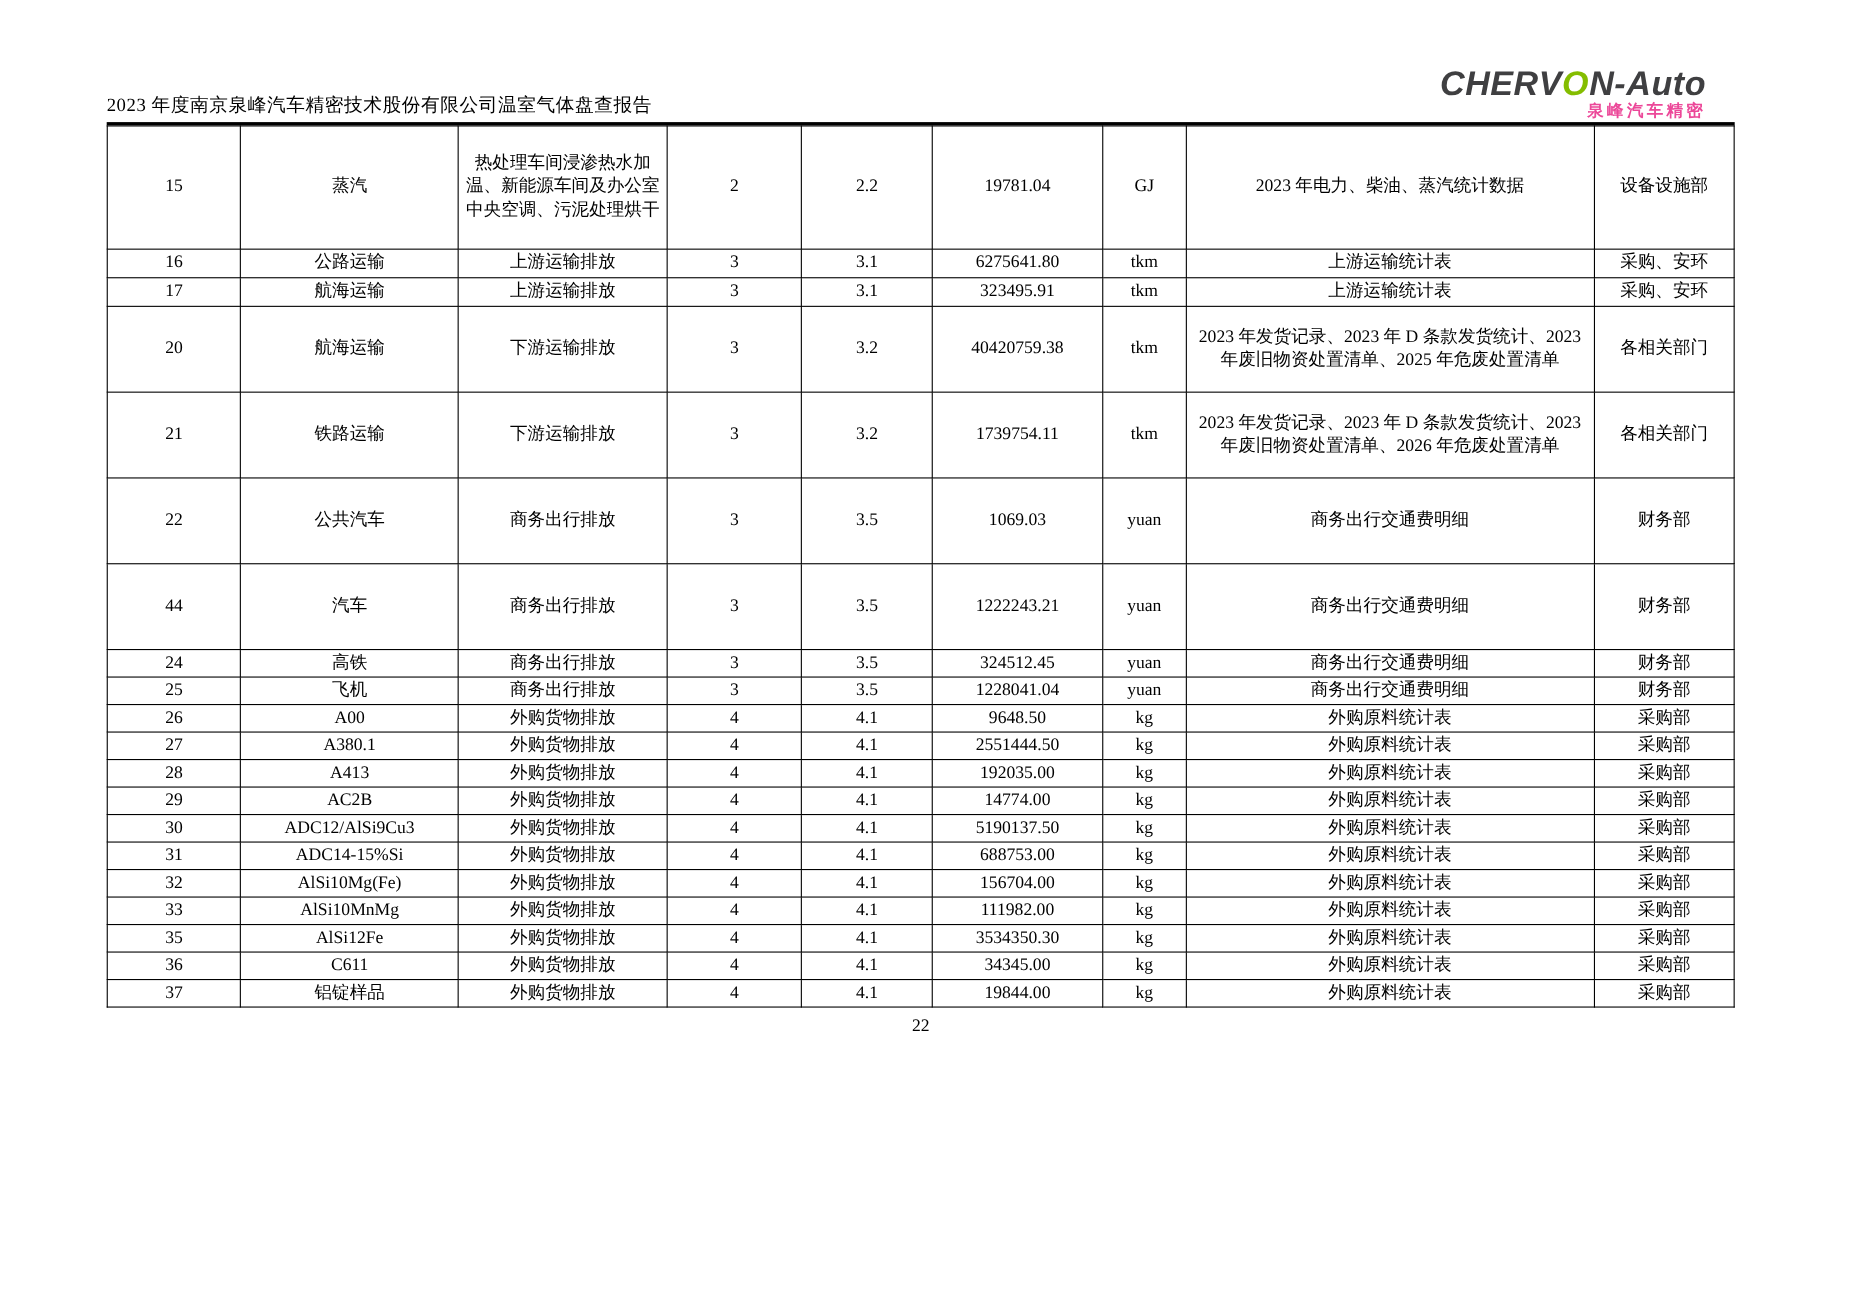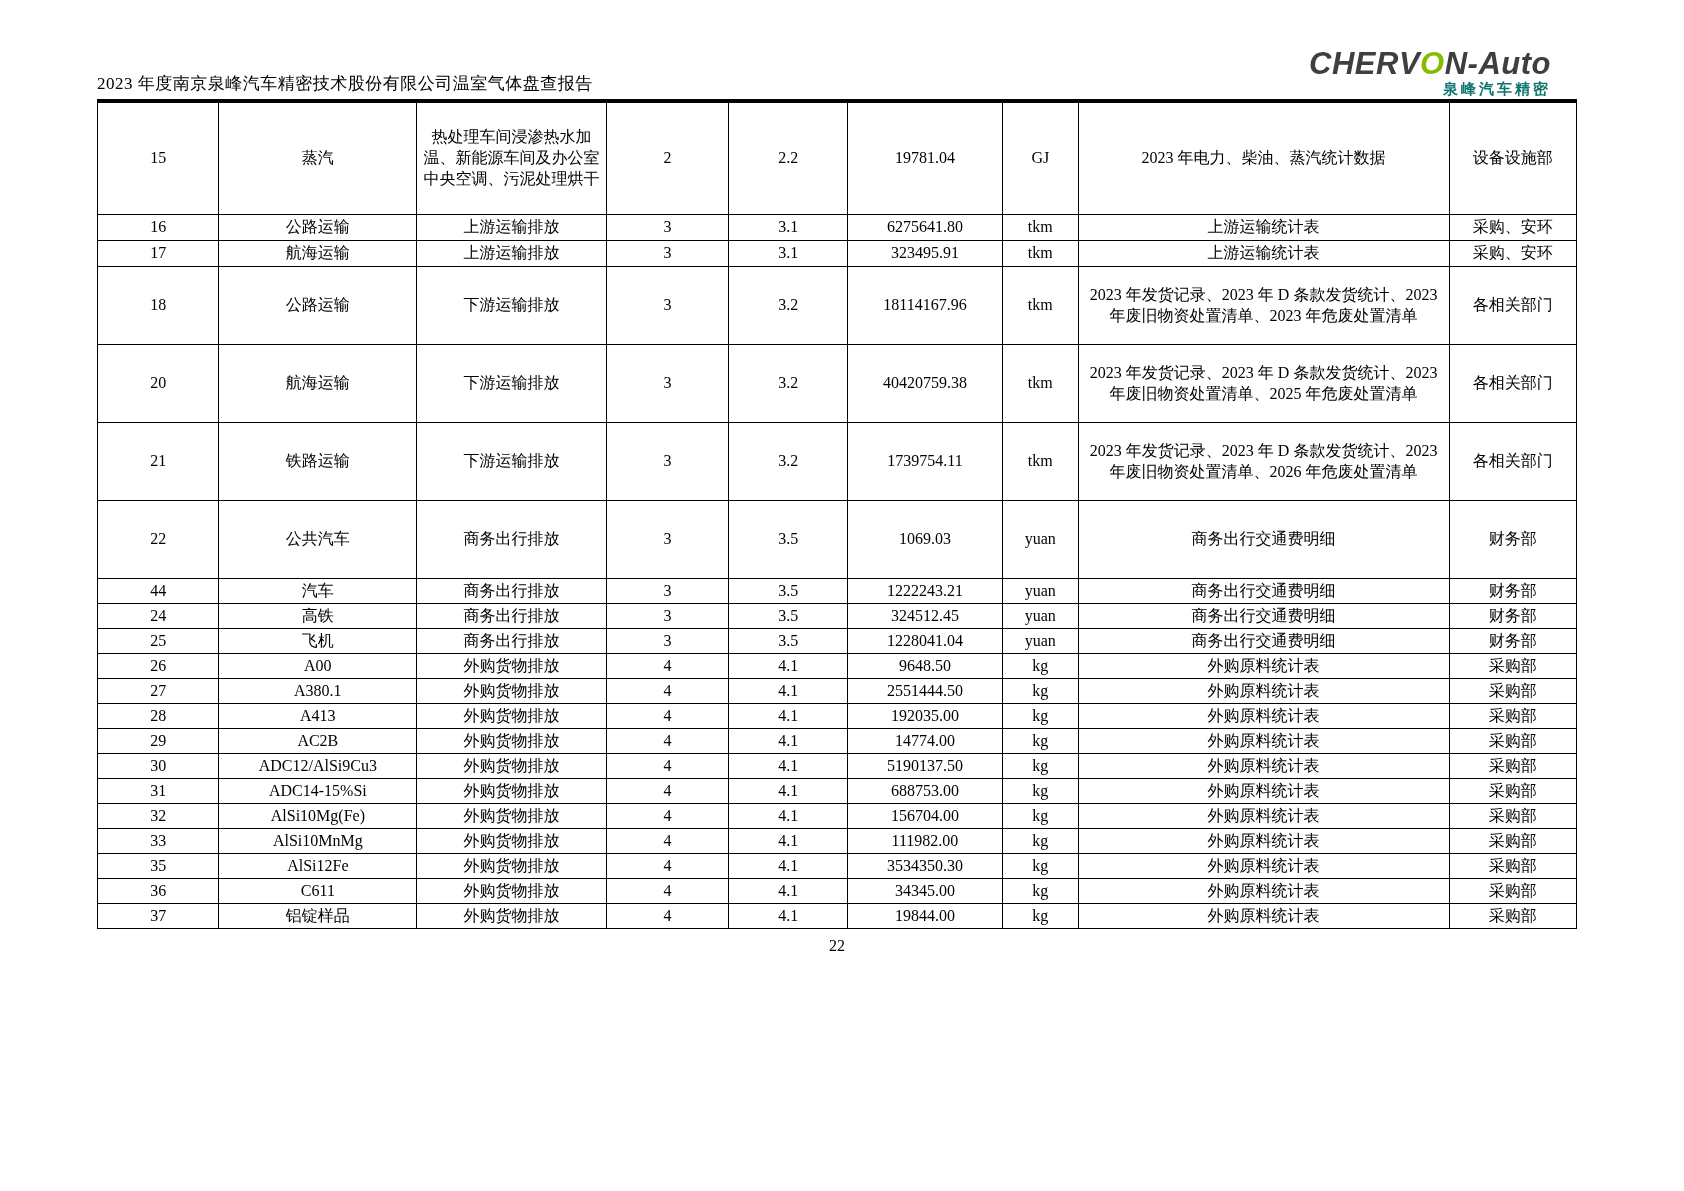--- a/index.html
+++ b/index.html
@@ -5,21 +5,21 @@
   * { margin:0; padding:0; box-sizing:border-box; }
   html,body { background:#ffffff; }
   body {
     width:1684px; height:1191px;
     font-family:"Liberation Serif","DejaVu Serif",serif;
     color:#000;
     overflow:hidden;
   }
   .page {
     width:1684px; height:960px;
-    padding:4px 107px 0 97px;
+    padding:16px 107px 0 97px;
     position:relative;
     background:#ffffff;
   }
   .header {
     display:flex;
     justify-content:space-between;
     align-items:flex-end;
     padding-top:44px;
     padding-bottom:3px;
     border-bottom:3px solid #000;
@@ -77,21 +77,21 @@
 </style>
 </head>
 <body>
 
 <div class="page">
 
   <div class="header">
     <div class="title">2023 年度南京泉峰汽车精密技术股份有限公司温室气体盘查报告</div>
     <div class="logo">
       <div class="wordmark" style="color: rgb(63, 63, 65);"><span>CHERV</span><span class="o-green" style="color: rgb(132, 189, 0);">O</span><span>N-Auto</span></div>
-      <div class="logo-sub" style="color: #0f766e;">泉峰汽车精密</div>
+      <div class="logo-sub" style="color: #ec4899;">泉峰汽车精密</div>
     </div>
   </div>
 
   <table>
     <colgroup>
       <col style="width:8.2%">
       <col style="width:13.4%">
       <col style="width:12.8%">
       <col style="width:8.3%">
       <col style="width:8.0%">
@@ -128,31 +128,20 @@
           <td>航海运输</td>
           <td>上游运输排放</td>
           <td>3</td>
           <td>3.1</td>
           <td>323495.91</td>
           <td>tkm</td>
           <td>上游运输统计表</td>
           <td>采购、安环</td>
         </tr>
         <tr>
-          <td>18</td>
-          <td>公路运输</td>
-          <td>下游运输排放</td>
-          <td>3</td>
-          <td>3.2</td>
-          <td>18114167.96</td>
-          <td>tkm</td>
-          <td>2023 年发货记录、2023 年 D 条款发货统计、2023 年废旧物资处置清单、2023 年危废处置清单</td>
-          <td>各相关部门</td>
-        </tr>
-        <tr>
           <td>20</td>
           <td>航海运输</td>
           <td>下游运输排放</td>
           <td>3</td>
           <td>3.2</td>
           <td>40420759.38</td>
           <td>tkm</td>
           <td>2023 年发货记录、2023 年 D 条款发货统计、2023 年废旧物资处置清单、2025 年危废处置清单</td>
           <td>各相关部门</td>
         </tr>

